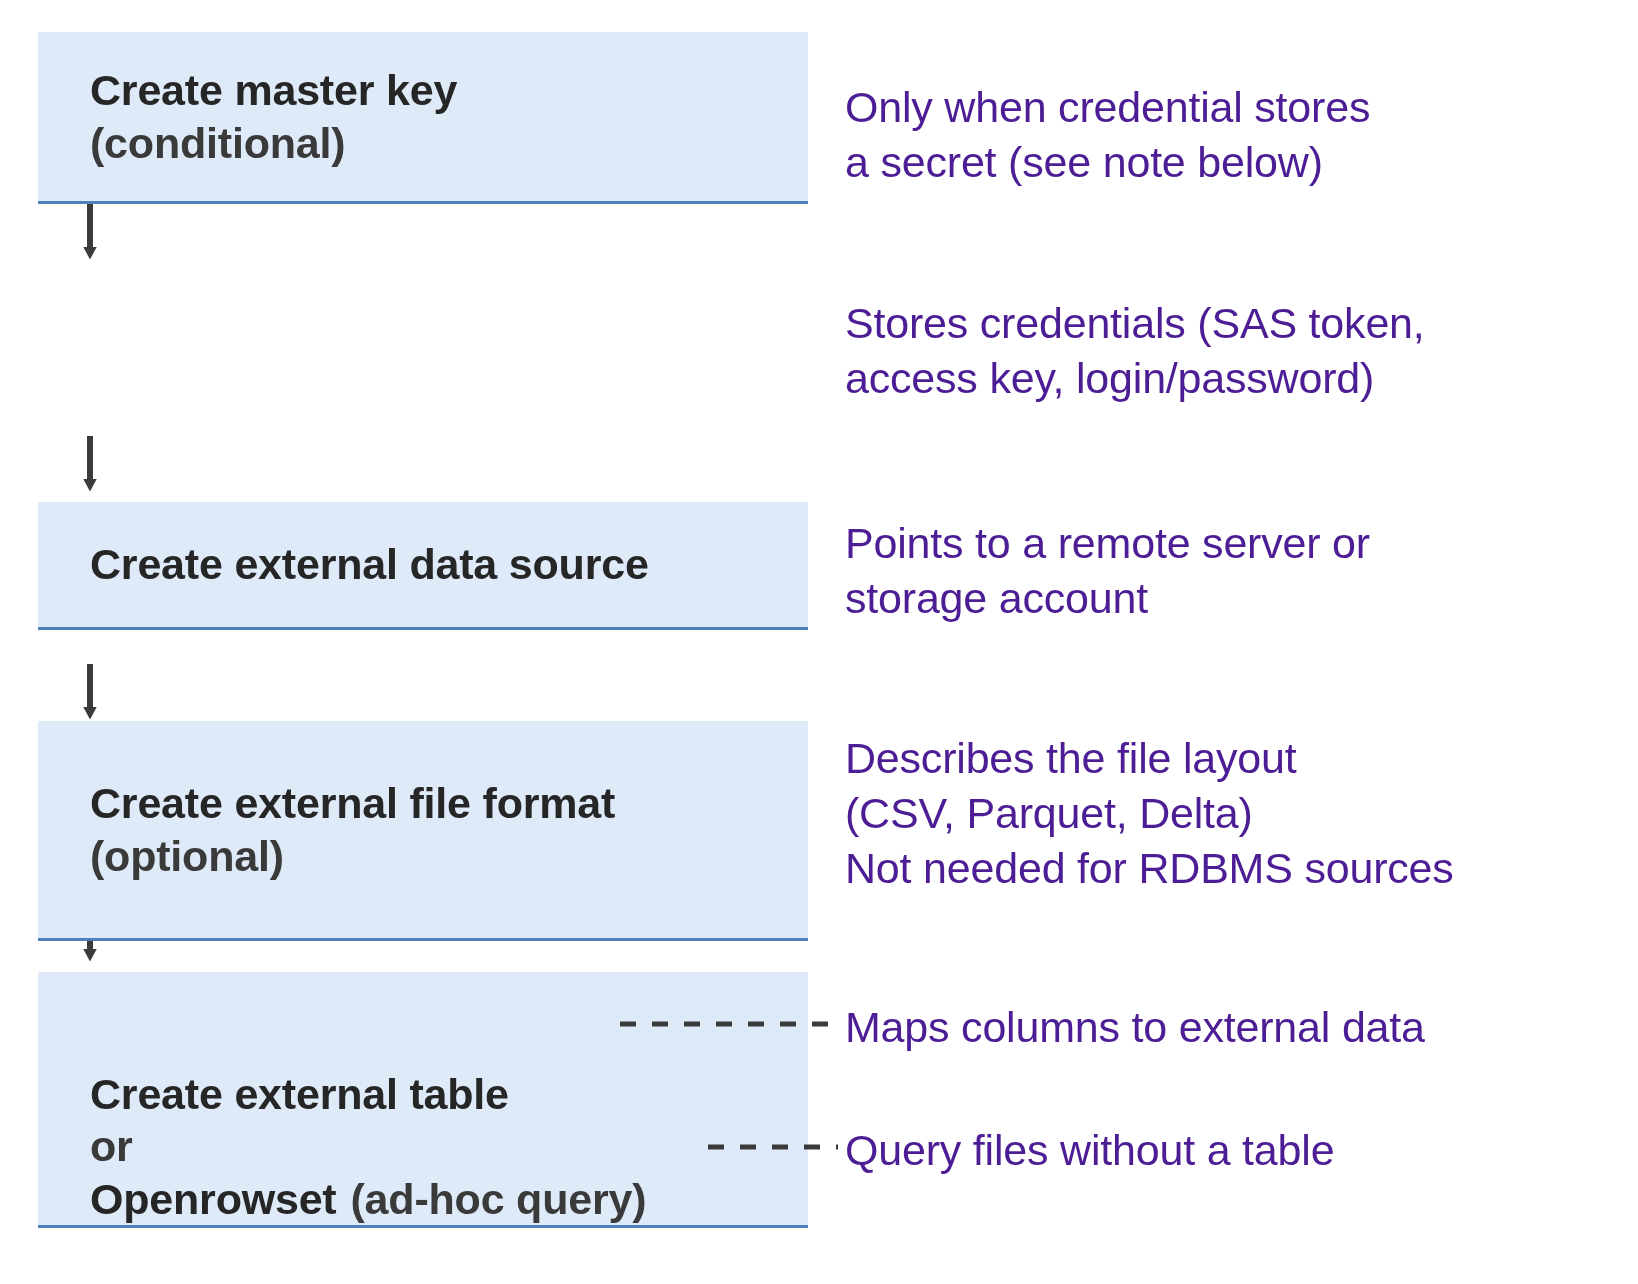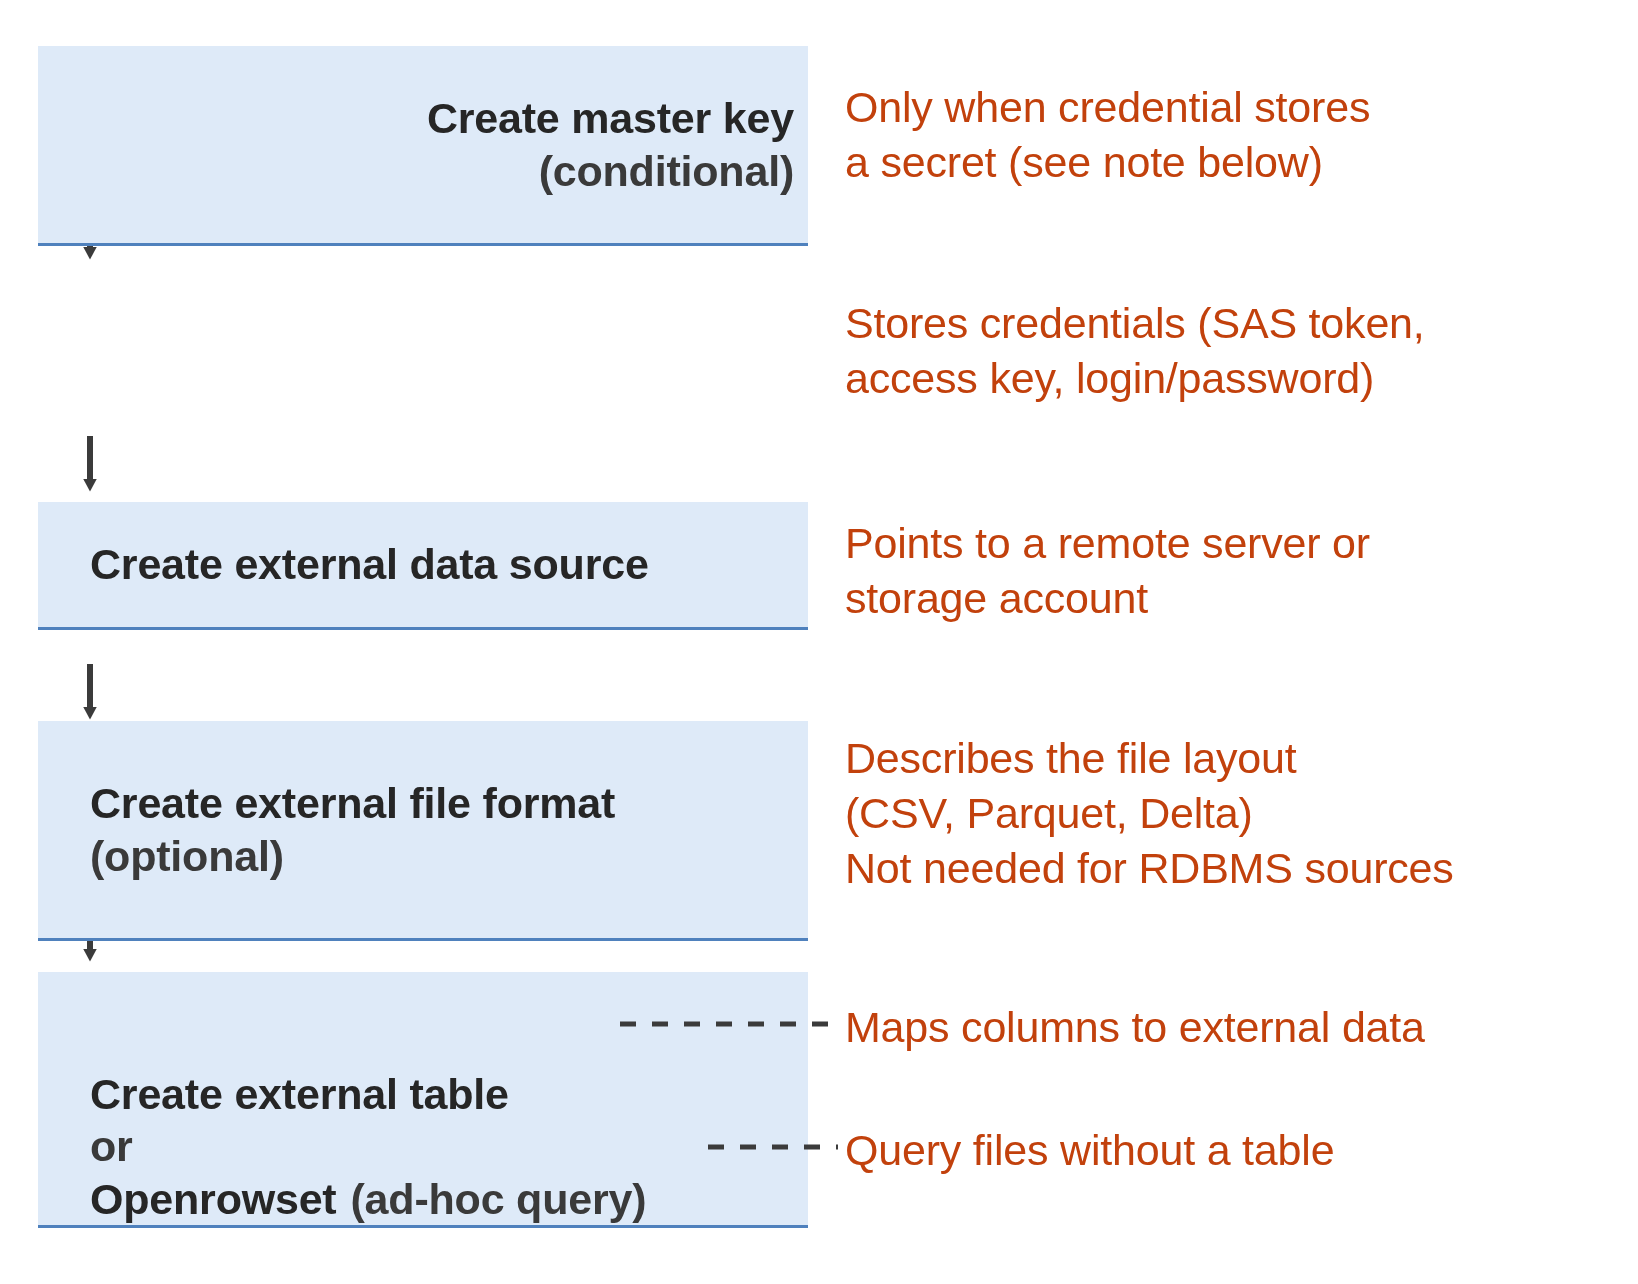--- a/index.html
+++ b/index.html
@@ -66,21 +66,21 @@
     white-space: nowrap;
   }
 
   
   .note {
     position: absolute;
     left: 845px;
     width: 790px;
     font-size: 43px;
     line-height: 1.28;
-    color: #c2410c;
+    color: #4c1d95;
     letter-spacing: -0.2px;
   }
   .note div { white-space: nowrap; }
 
   
   .connector {
     position: absolute;
     left: 0;
     top: 0;
     width: 1638px;
@@ -110,21 +110,21 @@
     <line x1="90" y1="203" x2="90" y2="248" stroke="#3b3b3b" stroke-width="6" marker-end="url(#ah)"></line>
 
     <line x1="90" y1="436" x2="90" y2="480" stroke="#3b3b3b" stroke-width="6" marker-end="url(#ah)"></line>
 
     <line x1="90" y1="664" x2="90" y2="708" stroke="#3b3b3b" stroke-width="6" marker-end="url(#ah)"></line>
 
     <line x1="90" y1="889" x2="90" y2="950" stroke="#3b3b3b" stroke-width="6" marker-end="url(#ah)"></line>
   </svg>
 
   <div class="row" style="top:32px;height:172px;">
-    <div class="box" style="top:14px;height:200px;text-align:right;">
+    <div class="box" style="top:0;height:172px;">
       <div class="box-inner">
         <div class="b-title">Create master key</div>
         <div class="b-sub">(conditional)</div>
       </div>
     </div>
     <div class="note" style="top:48px;">
       <div>Only when credential stores</div>
       <div>a secret (see note below)</div>
     </div>
   </div>

